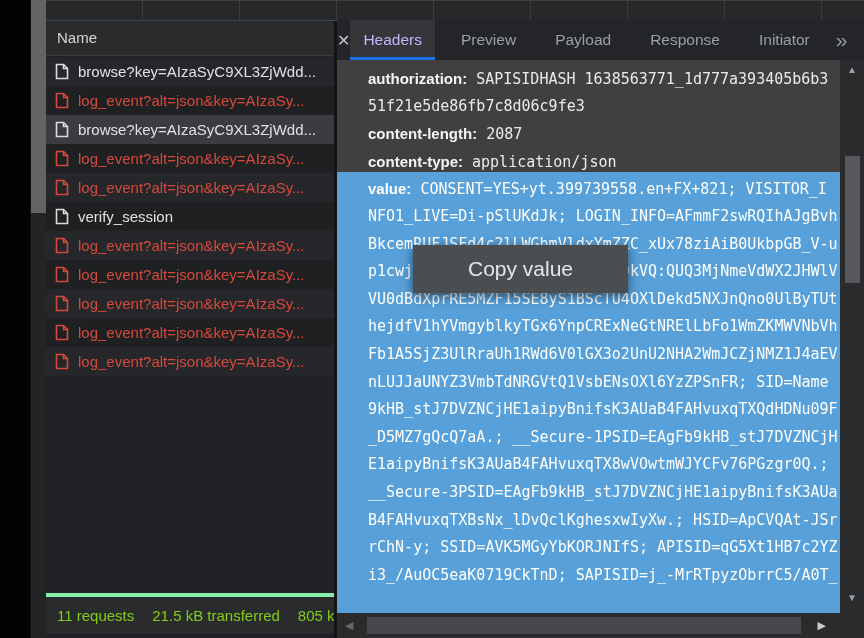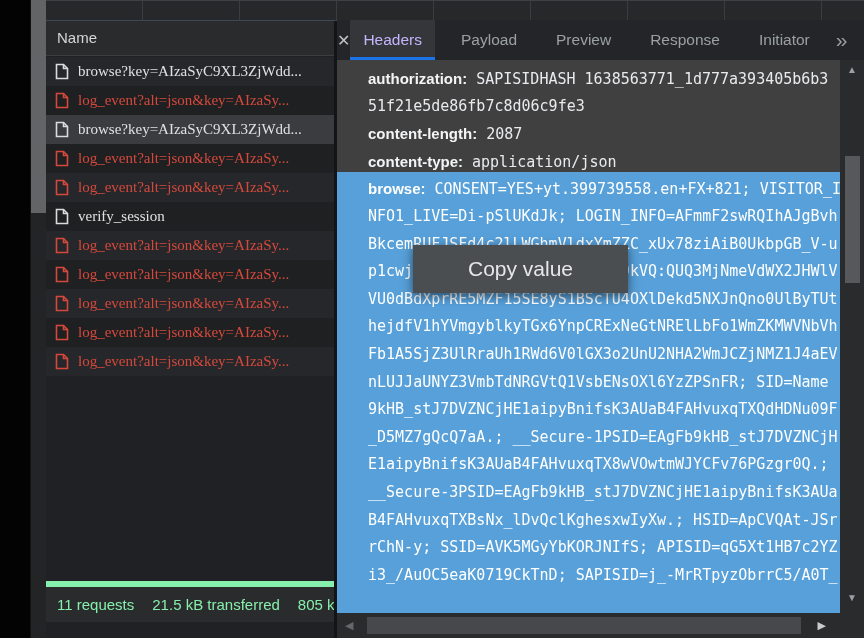--- a/index.html
+++ b/index.html
@@ -16,33 +16,33 @@
   .overview-strip { position:absolute; left:46px; top:0; width:818px; height:21px;
     background-color:#26282a;
     background-image:repeating-linear-gradient(to right, transparent 0 96px, #3a3c3f 96px 97px);
     border-top:1px solid #3e4044; border-bottom:1px solid #3d4854; }
 
   
   .left-panel { position:absolute; left:46px; top:21px; width:288px; height:617px; background:#202124; overflow:hidden; }
   .name-header { position:absolute; left:0; top:0; width:288px; height:35px; background:#2a2b2d;
     border-bottom:1px solid #3c3d3f; color:#d5d6d8; font-size:15px; line-height:34px; padding-left:11px; }
   .rows { position:absolute; left:0; top:36px; width:288px; }
-  .row { height:29px; display:flex; align-items:center; padding-left:9px; white-space:nowrap; overflow:hidden;font-family:Liberation Serif, serif; }
+  .row { height:29px; display:flex; align-items:center; padding-left:9px; white-space:nowrap; overflow:hidden; }
   .row.odd  { background:#26272a; }
   .row.even { background:#1f2022; }
   .row.selected { background:#3b3c40; }
   .row svg { flex:0 0 auto; margin-right:9px; }
   .row .lbl { font-size:15px; }
   .row .ok  { color:#e0e1e3; }
   .row .err { color:#d5493c; }
   .ico-ok  { color:#dadbdd; }
   .ico-err { color:#d5493c; }
 
-  .status-bar { position:absolute; left:0; bottom:16px; width:288px; height:41px; background:#2a2b2d;
-    border-top:6px solid #86efac; color:#86efac; font-size:15px; display:flex; align-items:center;
+  .status-bar { position:absolute; left:0; bottom:4px; width:288px; height:41px; background:#2a2b2d;
+    border-top:4px solid #86efac; color:#84cc16; font-size:15px; display:flex; align-items:center;
     padding-left:11px; white-space:nowrap; overflow:hidden; }
   .status-bar span { margin-right:18px; }
 
   
   .panel-divider { position:absolute; left:334px; top:21px; width:3px; height:617px; background:#131415; }
 
   
   .right-panel { position:absolute; left:337px; top:20px; width:527px; height:618px; background:#202124; overflow:hidden; }
 
   .tab-bar { position:absolute; left:0; top:0; width:527px; height:40px; background:#242528; display:flex; align-items:center; }
@@ -181,36 +181,36 @@
     </div>
   </div>
 
   <div class="panel-divider"></div>
 
   <div class="right-panel">
 
     <div class="tab-bar">
       <div class="close-x">✕</div>
       <div class="tab active">Headers</div>
+      <div class="tab">Preview</div>
       <div class="tab">Payload</div>
-      <div class="tab">Preview</div>
       <div class="tab">Response</div>
       <div class="tab">Initiator</div>
       <div class="tab-overflow">»</div>
     </div>
 
     <div class="content">
       <div class="selection-block"></div>
 
       <div class="lines">
         <div class="ln"><b>authorization:</b><span> SAPISIDHASH 1638563771_1d777a393405b6b3</span></div>
         <div class="ln"><span>51f21e5de86fb7c8d06c9fe3</span></div>
         <div class="ln"><b>content-length:</b><span> 2087</span></div>
         <div class="ln"><b>content-type:</b><span> application/json</span></div>
-        <div class="ln sel"><b>browse:</b><span> CONSENT=YES+yt.399739558.en+FX+821; VISITOR_I</span></div>
+        <div class="ln sel"><b>value:</b><span> CONSENT=YES+yt.399739558.en+FX+821; VISITOR_I</span></div>
         <div class="ln sel"><span>NFO1_LIVE=Di-pSlUKdJk; LOGIN_INFO=AFmmF2swRQIhAJgBvh</span></div>
         <div class="ln sel"><span>BkcemRUFJSFd4c2lLWGhmVldxYmZZC_xUx78ziAiB0UkbpGB_V-u</span></div>
         <div class="ln sel"><span>p1cwjRG9fYkhUc2RMVmJxd0FNWEp9kVQ:QUQ3MjNmeVdWX2JHWlV</span></div>
         <div class="ln sel"><span>VU0dBdXprRE5MZF15SE8yS1BScTU4OXlDekd5NXJnQno0UlByTUt</span></div>
         <div class="ln sel"><span>hejdfV1hYVmgyblkyTGx6YnpCRExNeGtNRElLbFo1WmZKMWVNbVh</span></div>
         <div class="ln sel"><span>Fb1A5SjZ3UlRraUh1RWd6V0lGX3o2UnU2NHA2WmJCZjNMZ1J4aEV</span></div>
         <div class="ln sel"><span>nLUJJaUNYZ3VmbTdNRGVtQ1VsbENsOXl6YzZPSnFR; SID=Name</span></div>
         <div class="ln sel"><span>9kHB_stJ7DVZNCjHE1aipyBnifsK3AUaB4FAHvuxqTXQdHDNu09F</span></div>
         <div class="ln sel"><span>_D5MZ7gQcQ7aA.; __Secure-1PSID=EAgFb9kHB_stJ7DVZNCjH</span></div>
         <div class="ln sel"><span>E1aipyBnifsK3AUaB4FAHvuxqTX8wVOwtmWJYCFv76PGzgr0Q.;</span></div>

